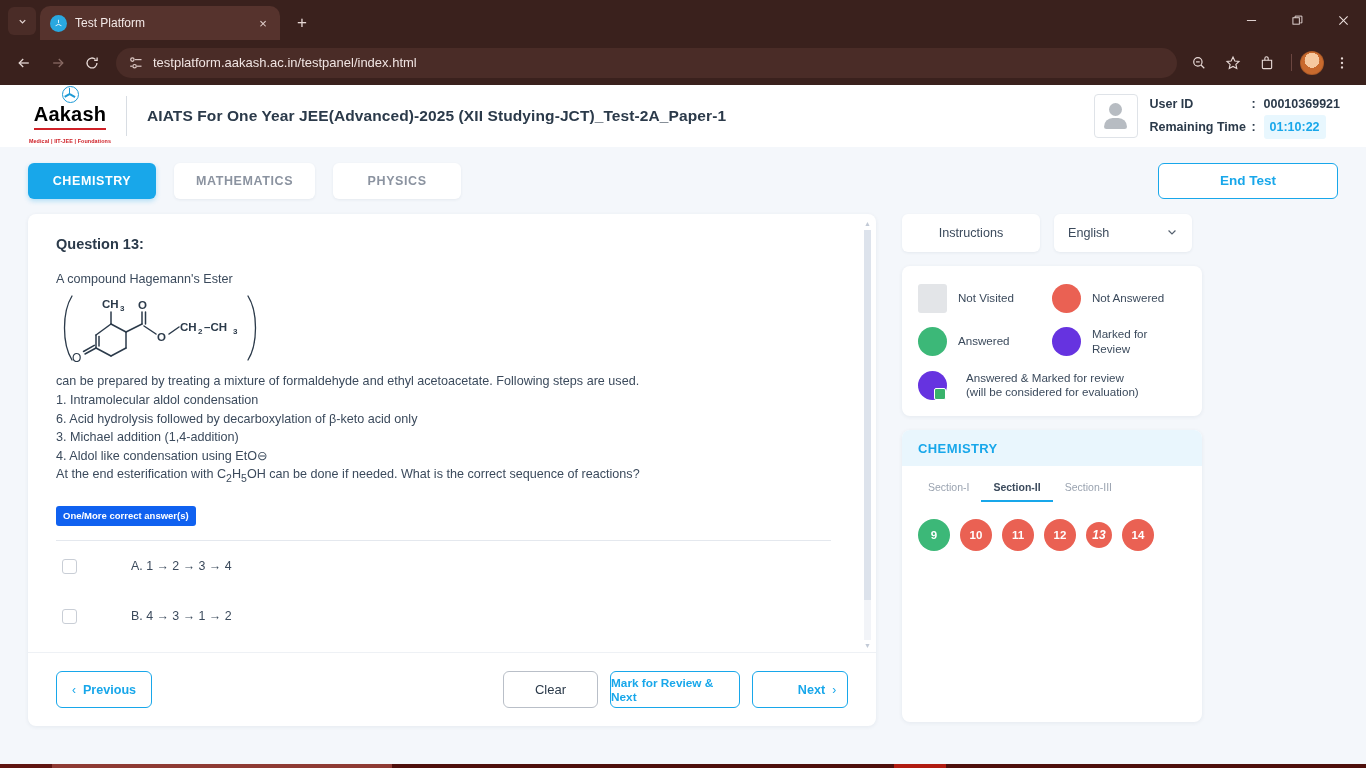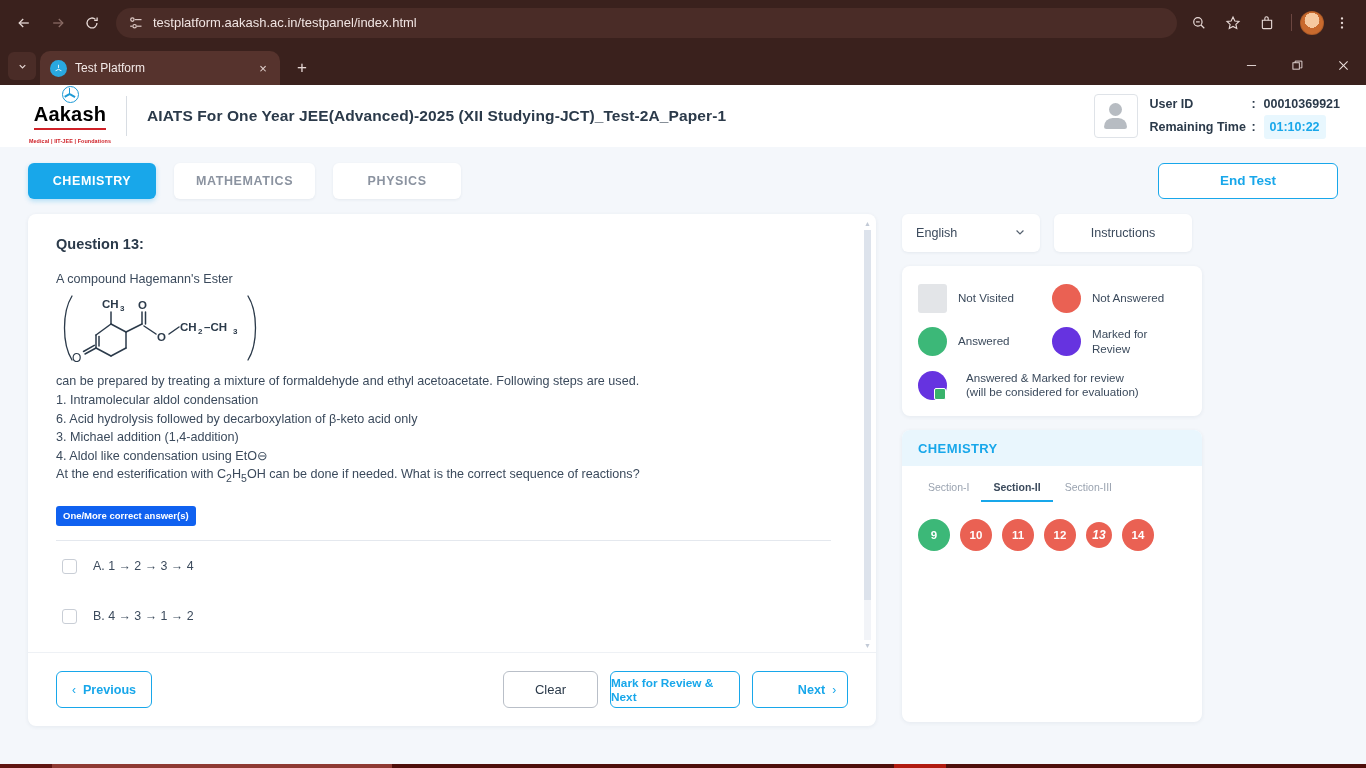--- a/index.html
+++ b/index.html
@@ -127,21 +127,21 @@
   #structure { margin: 0 0 2px 2px; }
   .qline { white-space: nowrap; }
   #answer-type-badge {
     display: inline-block; background: #1061f0; color: #fff; font-size: 9.5px;
     font-weight: 700; padding: 3px 7px; border-radius: 3px; margin-top: 20px;
   }
   #options-divider { height: 1px; background: #e4e8ee; margin: 14px 0 0 0; width: 775px; }
   .option-row { display: flex; align-items: center; gap: 16px; height: 50px; padding-left: 6px; }
   .option-box { width: 15px; height: 15px; border: 1.4px solid #c9ced6; border-radius: 3px;
     background: #fff; flex: none; }
-  .option-text { font-size: 12.4px; color: #3b4a5c; }
+  .option-text { font-size: 12.4px; color: #3b4a5c; margin-left: 38px; }
   #q-scrollbar { position: absolute; right: 4px; top: 6px; width: 9px; height: 430px; }
   #q-scrollbar .track { position: absolute; top: 10px; bottom: 10px; left: 1px; width: 7px;
     background: #f2f4f8; }
   #q-scrollbar .thumb { position: absolute; top: 10px; left: 1px; width: 7px; height: 370px;
     background: #dde3ec; border-radius: 0; }
   #q-scrollbar .arrow { position: absolute; left: 0px; width: 9px; height: 8px; color: #c2cad6;
     font-size: 7px; text-align: center; line-height: 8px; }
 
   #question-footer {
     height: 74px; border-top: 1px solid #eef1f5; display: flex; align-items: center;
@@ -201,20 +201,60 @@
   #taskbar .seg-b { width: 340px; background: #8e3a33; }
   #taskbar .seg-c { flex: 1; background: #4e0f0b; }
   #taskbar .seg-d { width: 52px; background: #b01b10; }
   #taskbar .seg-e { width: 420px; background: #4e0f0b; }
 </style>
 </head>
 <body>
 
 <div id="browser-chrome">
 
+  <div id="tabstrip">
+    <div id="tab-search-btn">
+      <svg viewBox="0 0 16 16" width="11" height="11" fill="none" stroke="currentColor" stroke-width="1.8">
+          <path d="M4 6l4 4 4-4"></path>
+        </svg>
+    </div>
+    <div class="tab">
+      <span class="tab-favicon">
+        <svg viewBox="0 0 16 16" fill="#fff">
+            <path d="M8 2.4c.35 0 .6.25.6.6v4.1l-.6.4-.6-.4V3c0-.35.25-.6.6-.6z"></path>
+            <path d="M3.6 11.6c-.18-.3-.08-.66.22-.83l3.55-2.05.6.35v.7L4.43 11.8c-.3.18-.66.08-.83-.2z"></path>
+            <path d="M12.4 11.6c-.17.28-.53.38-.83.2L8.02 9.77v-.7l.6-.35 3.55 2.05c.3.17.4.53.23.83z"></path>
+          </svg>
+      </span>
+      <span class="tab-title">Test Platform</span>
+      <span class="tab-close">×</span>
+    </div>
+    <div id="new-tab-btn">+</div>
+
+    <div id="window-controls">
+      <div class="win-btn">
+        <svg viewBox="0 0 12 12" stroke="currentColor" stroke-width="1">
+            <line x1="1" y1="6" x2="11" y2="6"></line>
+          </svg>
+      </div>
+      <div class="win-btn">
+        <svg viewBox="0 0 12 12" fill="none" stroke="currentColor" stroke-width="1">
+            <rect x="1" y="3" width="7" height="7"></rect>
+            <path d="M3.4 3V1.2h7.4V8.6H9"></path>
+          </svg>
+      </div>
+      <div class="win-btn">
+        <svg viewBox="0 0 12 12" stroke="currentColor" stroke-width="1.1">
+            <line x1="1.5" y1="1.5" x2="10.5" y2="10.5"></line>
+            <line x1="10.5" y1="1.5" x2="1.5" y2="10.5"></line>
+          </svg>
+      </div>
+    </div>
+  </div>
+
   <div id="toolbar">
     <div class="tb-icon">
       <svg viewBox="0 0 20 20" fill="none" stroke="currentColor" stroke-width="1.6">
           <path d="M16 10H4"></path>
           <path d="M9 5l-5 5 5 5"></path>
         </svg>
     </div>
     <div class="tb-icon dim">
       <svg viewBox="0 0 20 20" fill="none" stroke="currentColor" stroke-width="1.6">
           <path d="M4 10h12"></path>
@@ -258,60 +298,20 @@
             <path d="M7.3 6.5V4.3a2.1 2.1 0 0 1 4.2 0v2.2"></path>
           </svg>
       </div>
       <div class="tb-sep"></div>
       <div id="profile-avatar"></div>
       <div class="tb-icon">
         <svg viewBox="0 0 20 20" fill="currentColor">
             <circle cx="10" cy="4.4" r="1.45"></circle>
             <circle cx="10" cy="10" r="1.45"></circle>
             <circle cx="10" cy="15.6" r="1.45"></circle>
-          </svg>
-      </div>
-    </div>
-  </div>
-
-  <div id="tabstrip">
-    <div id="tab-search-btn">
-      <svg viewBox="0 0 16 16" width="11" height="11" fill="none" stroke="currentColor" stroke-width="1.8">
-          <path d="M4 6l4 4 4-4"></path>
-        </svg>
-    </div>
-    <div class="tab">
-      <span class="tab-favicon">
-        <svg viewBox="0 0 16 16" fill="#fff">
-            <path d="M8 2.4c.35 0 .6.25.6.6v4.1l-.6.4-.6-.4V3c0-.35.25-.6.6-.6z"></path>
-            <path d="M3.6 11.6c-.18-.3-.08-.66.22-.83l3.55-2.05.6.35v.7L4.43 11.8c-.3.18-.66.08-.83-.2z"></path>
-            <path d="M12.4 11.6c-.17.28-.53.38-.83.2L8.02 9.77v-.7l.6-.35 3.55 2.05c.3.17.4.53.23.83z"></path>
-          </svg>
-      </span>
-      <span class="tab-title">Test Platform</span>
-      <span class="tab-close">×</span>
-    </div>
-    <div id="new-tab-btn">+</div>
-
-    <div id="window-controls">
-      <div class="win-btn">
-        <svg viewBox="0 0 12 12" stroke="currentColor" stroke-width="1">
-            <line x1="1" y1="6" x2="11" y2="6"></line>
-          </svg>
-      </div>
-      <div class="win-btn">
-        <svg viewBox="0 0 12 12" fill="none" stroke="currentColor" stroke-width="1">
-            <rect x="1" y="3" width="7" height="7"></rect>
-            <path d="M3.4 3V1.2h7.4V8.6H9"></path>
-          </svg>
-      </div>
-      <div class="win-btn">
-        <svg viewBox="0 0 12 12" stroke="currentColor" stroke-width="1.1">
-            <line x1="1.5" y1="1.5" x2="10.5" y2="10.5"></line>
-            <line x1="10.5" y1="1.5" x2="1.5" y2="10.5"></line>
           </svg>
       </div>
     </div>
   </div>
 </div>
 
 <div id="page">
 
   <div id="app-header">
     <div id="logo-block">
@@ -462,31 +462,31 @@
             <span>Next</span>
             <span class="chev">›</span>
           </div>
         </div>
       </div>
     </div>
 
     <div id="right-panel">
 
       <div id="panel-top">
+        <div id="instructions-btn">
+            <span>Instructions</span>
+          </div>
         <div id="language-select">
           <span>English</span>
           <span class="chevd">
             <svg viewBox="0 0 14 14" width="12" height="12" fill="none" stroke="currentColor" stroke-width="1.4">
                 <path d="M3 5.2l4 4 4-4"></path>
               </svg>
           </span>
         </div>
-        <div id="instructions-btn">
-            <span>Instructions</span>
-          </div>
       </div>
 
       <div id="legend-card">
         <div class="legend-grid">
           <div class="legend-item">
             <span class="legend-swatch square" style="background:#e3e5e8"></span>
             <span class="legend-label">Not Visited</span>
           </div>
           <div class="legend-item">
             <span class="legend-swatch" style="background:#ea6153"></span>

